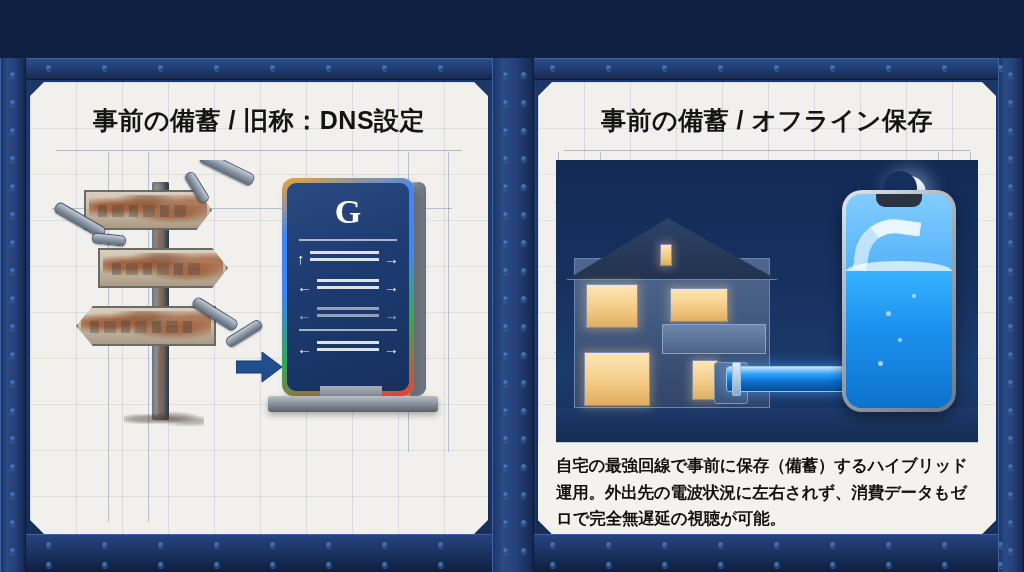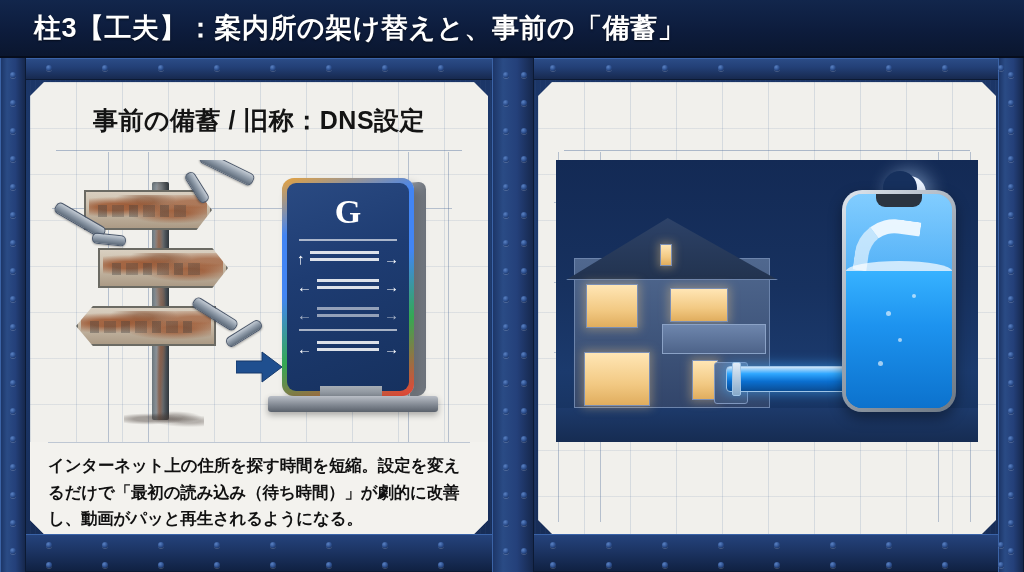--- a/index.html
+++ b/index.html
@@ -384,23 +384,20 @@
   .bubble {
     position: absolute; border-radius: 50%;
     background: rgba(255,255,255,.6);
   }
 </style>
 </head>
 <body>
 
 <div id="stage">
 
-  <div class="titlebar">
-    <div class="title">柱3【工夫】：案内所の架け替えと、事前の「備蓄」</div>
-  </div>
 
   <div class="frame-bg"></div>
   <div class="beam beam-top"></div>
   <div class="beam beam-bottom"></div>
   <div class="post post-left"></div>
   <div class="post post-center"></div>
   <div class="post post-right"></div>
 
   <div class="panel panel-left">
     <div class="blueprint-grid"></div>
@@ -472,40 +469,37 @@
                 <span>→</span>
               </div>
             </div>
           </div>
         </div>
         <div class="board-neck"></div>
         <div class="board-base"></div>
       </div>
     </div>
 
-    <div class="caption">
-      <div class="cap-rule"></div>
-      <span>インターネット上の住所を探す時間を短縮。設定を変えるだけで「最初の読み込み（待ち時間）」が劇的に改善し、動画がパッと再生されるようになる。</span>
-    </div>
   </div>
 
   <div class="panel panel-right">
     <div class="blueprint-grid"></div>
     <div class="bp-line" style="left:20px; top:70px; width:1px; height:370px;"></div>
     <div class="bp-line" style="left:62px; top:70px; width:1px; height:370px;"></div>
     <div class="bp-line" style="left:400px; top:70px; width:1px; height:370px;"></div>
     <div class="bp-line" style="left:432px; top:70px; width:1px; height:370px;"></div>
     <div class="bp-line" style="left:16px; top:120px; width:40px; height:1px;"></div>
     <div class="bp-line" style="left:16px; top:200px; width:40px; height:1px;"></div>
     <div class="bp-line" style="left:16px; top:270px; width:40px; height:1px;"></div>
     <div class="bp-line" style="left:404px; top:130px; width:30px; height:1px;"></div>
     <div class="bp-line" style="left:404px; top:190px; width:30px; height:1px;"></div>
     <div class="bp-line" style="left:404px; top:250px; width:30px; height:1px;"></div>
     <div class="bp-line" style="left:404px; top:310px; width:30px; height:1px;"></div>
 
+    <div class="panel-title">事前の備蓄 / オフライン保存</div>
     <div class="title-rule"></div>
 
     <div class="illus">
       <div class="night-scene">
 
         <div class="moon"></div>
         <div class="ground"></div>
 
         <div class="house">
           <div class="house-body"></div>
@@ -535,20 +529,24 @@
             <div class="bubble" style="left:32px; bottom:42px; width:5px; height:5px;"></div>
             <div class="bubble" style="left:52px; bottom:66px; width:4px; height:4px;"></div>
             <div class="bubble" style="left:40px; bottom:92px; width:5px; height:5px;"></div>
             <div class="bubble" style="left:66px; bottom:110px; width:4px; height:4px;"></div>
             <div class="notch"></div>
           </div>
         </div>
       </div>
     </div>
 
+    <div class="caption">
+      <div class="cap-rule"></div>
+      <span>自宅の最強回線で事前に保存（備蓄）するハイブリッド運用。外出先の電波状況に左右されず、消費データもゼロで完全無遅延の視聴が可能。</span>
+    </div>
   </div>
 
 <div class="rivet" style="left: 10px; top: 72px;"></div>
     <div class="rivet" style="left: 10px; top: 100px;"></div>
     <div class="rivet" style="left: 10px; top: 128px;"></div>
     <div class="rivet" style="left: 10px; top: 156px;"></div>
     <div class="rivet" style="left: 10px; top: 184px;"></div>
     <div class="rivet" style="left: 10px; top: 212px;"></div>
     <div class="rivet" style="left: 10px; top: 240px;"></div>
     <div class="rivet" style="left: 10px; top: 268px;"></div>

